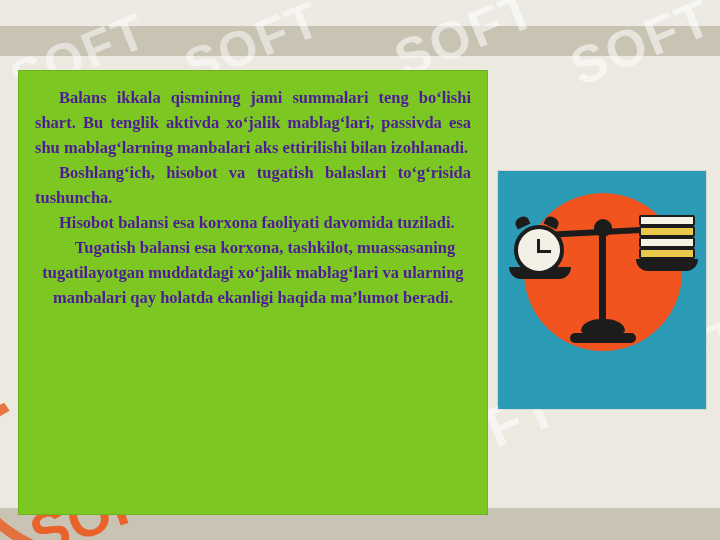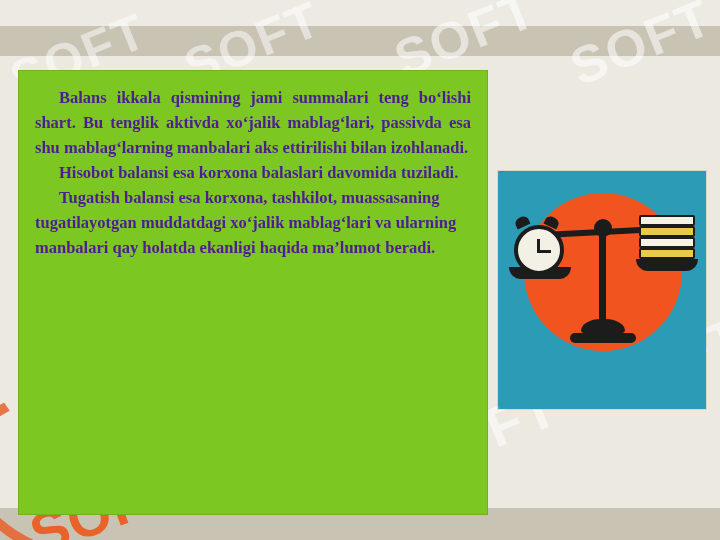--- a/index.html
+++ b/index.html
@@ -111,21 +111,21 @@
     margin: 0 0 0 0;
     text-align: justify;
     text-indent: 24px;
     color: #4c1d95;
     font-family: "Liberation Serif", serif;
     font-weight: bold;
     font-size: 16.5px;
     line-height: 25px;
     text-justify: inter-word;
   }
-  #text-panel p:last-child { text-align: left; }
+  #text-panel p:last-child { text-align: center; }
 
   
   #picture {
     position: absolute;
     left: 498px;
     top: 171px;
     width: 208px;
     height: 238px;
     background: #2c9bb5;
     overflow: hidden;
@@ -274,21 +274,22 @@
   <div class="wm w4">SOFT</div>
   <div class="wm w5">SOFT</div>
   <div class="wm w6">SOFT</div>
   <div class="wm w7">SOFT</div>
 
   <div class="swoosh"></div>
   <div class="wm-orange">SOFT</div>
 
   <div id="text-panel">
     <p>Balans ikkala qismining jami summalari teng bo‘lishi shart. Bu tenglik aktivda xo‘jalik mablag‘lari, passivda esa shu mablag‘larning manbalari aks ettirilishi bilan izohlanadi.</p>
-    <p>Hisobot balansi esa korxona balaslari davomida tuziladi.</p>
+    <p>Boshlang‘ich, hisobot va tugatish balaslari to‘g‘risida tushuncha.</p>
+    <p>Hisobot balansi esa korxona faoliyati davomida tuziladi.</p>
     <p>Tugatish balansi esa korxona, tashkilot, muassasaning tugatilayotgan muddatdagi xo‘jalik mablag‘lari va ularning manbalari qay holatda ekanligi haqida ma’lumot beradi.</p>
   </div>
 
   <div id="picture">
     <div class="pic-texture"></div>
     <div class="pic-circle"></div>
     <div class="scale-beam"></div>
     <div class="scale-knob"></div>
     <div class="scale-post"></div>
     <div class="scale-base"></div>

